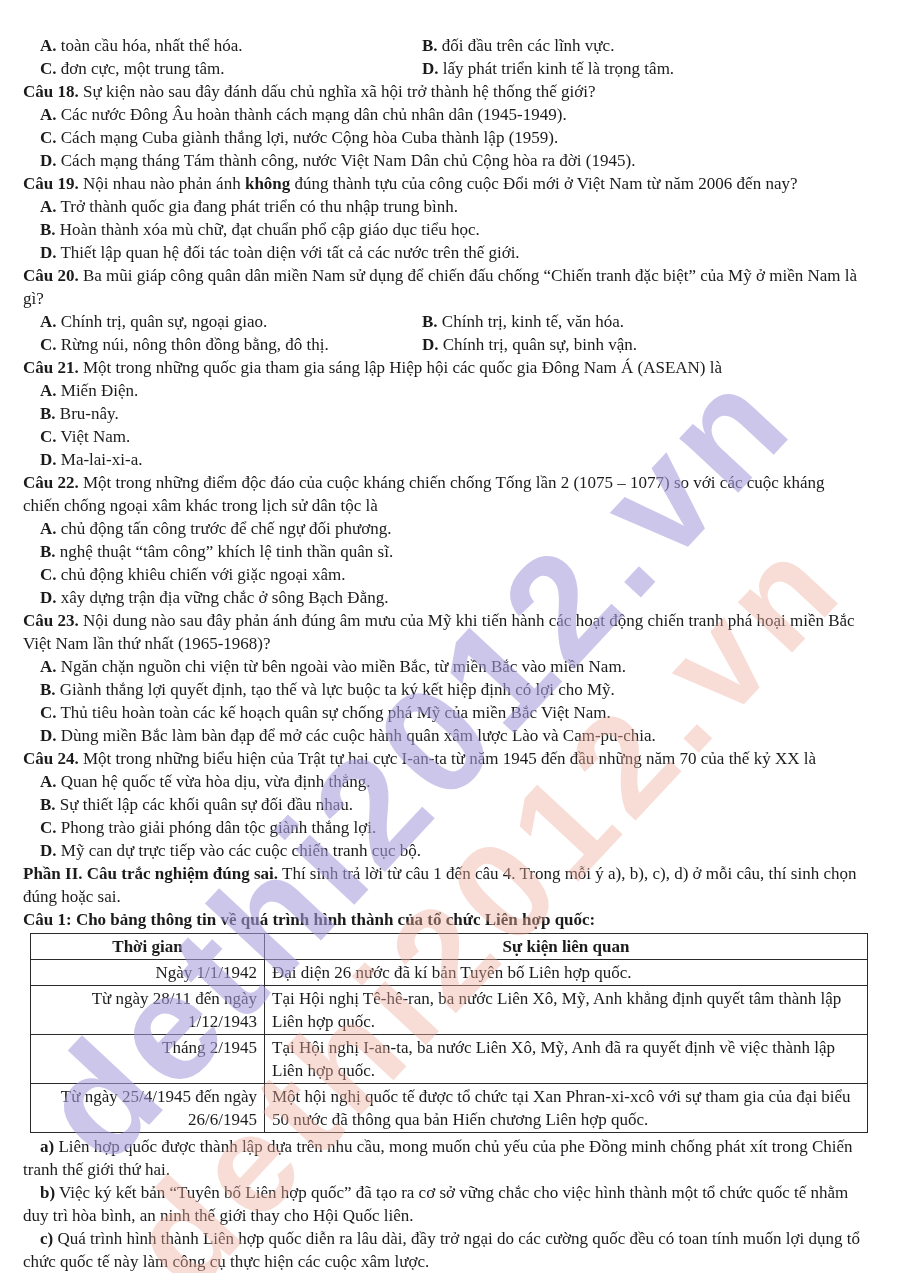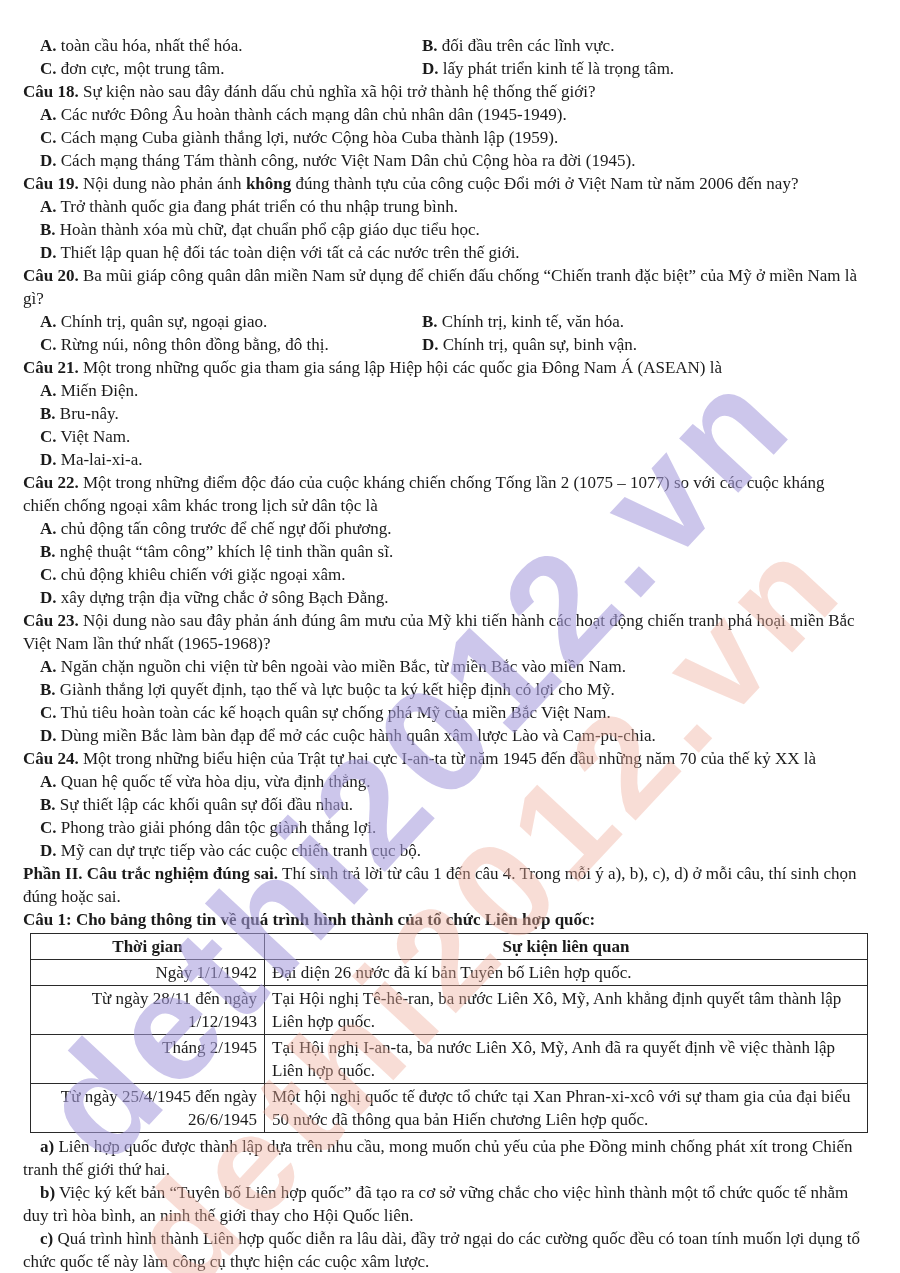--- a/index.html
+++ b/index.html
@@ -54,21 +54,21 @@
   <div class="optrow">
     <p class="c1"><span class="b">C.</span> <span>đơn cực, một trung tâm.</span></p>
     <p><span class="b">D.</span> <span>lấy phát triển kinh tế là trọng tâm.</span></p>
   </div>
 
   <p><span class="b">Câu 18.</span> <span>Sự kiện nào sau đây đánh dấu chủ nghĩa xã hội trở thành hệ thống thế giới?</span></p>
   <p class="opt"><span class="b">A.</span> <span>Các nước Đông Âu hoàn thành cách mạng dân chủ nhân dân (1945-1949).</span></p>
   <p class="opt"><span class="b">C.</span> <span>Cách mạng Cuba giành thắng lợi, nước Cộng hòa Cuba thành lập (1959).</span></p>
   <p class="opt"><span class="b">D.</span> <span>Cách mạng tháng Tám thành công, nước Việt Nam Dân chủ Cộng hòa ra đời (1945).</span></p>
 
-  <p><span class="b">Câu 19.</span> <span>Nội dung nào phản ánh</span> <span class="b">không</span> <span>đúng thành tựu của công cuộc Đổi mới ở Việt Nam từ năm 2006 đến nay?</span></p>
+  <p><span class="b">Câu 19.</span> <span>Nội nhau nào phản ánh</span> <span class="b">không</span> <span>đúng thành tựu của công cuộc Đổi mới ở Việt Nam từ năm 2006 đến nay?</span></p>
   <p class="opt"><span class="b">A.</span> <span>Trở thành quốc gia đang phát triển có thu nhập trung bình.</span></p>
   <p class="opt"><span class="b">B.</span> <span>Hoàn thành xóa mù chữ, đạt chuẩn phổ cập giáo dục tiểu học.</span></p>
   <p class="opt"><span class="b">D.</span> <span>Thiết lập quan hệ đối tác toàn diện với tất cả các nước trên thế giới.</span></p>
 
   <p><span class="b">Câu 20.</span> <span>Ba mũi giáp công quân dân miền Nam sử dụng để chiến đấu chống “Chiến tranh đặc biệt” của Mỹ ở miền Nam là gì?</span></p>
   <div class="optrow">
     <p class="c1"><span class="b">A.</span> <span>Chính trị, quân sự, ngoại giao.</span></p>
     <p><span class="b">B.</span> <span>Chính trị, kinh tế, văn hóa.</span></p>
   </div>
   <div class="optrow">

